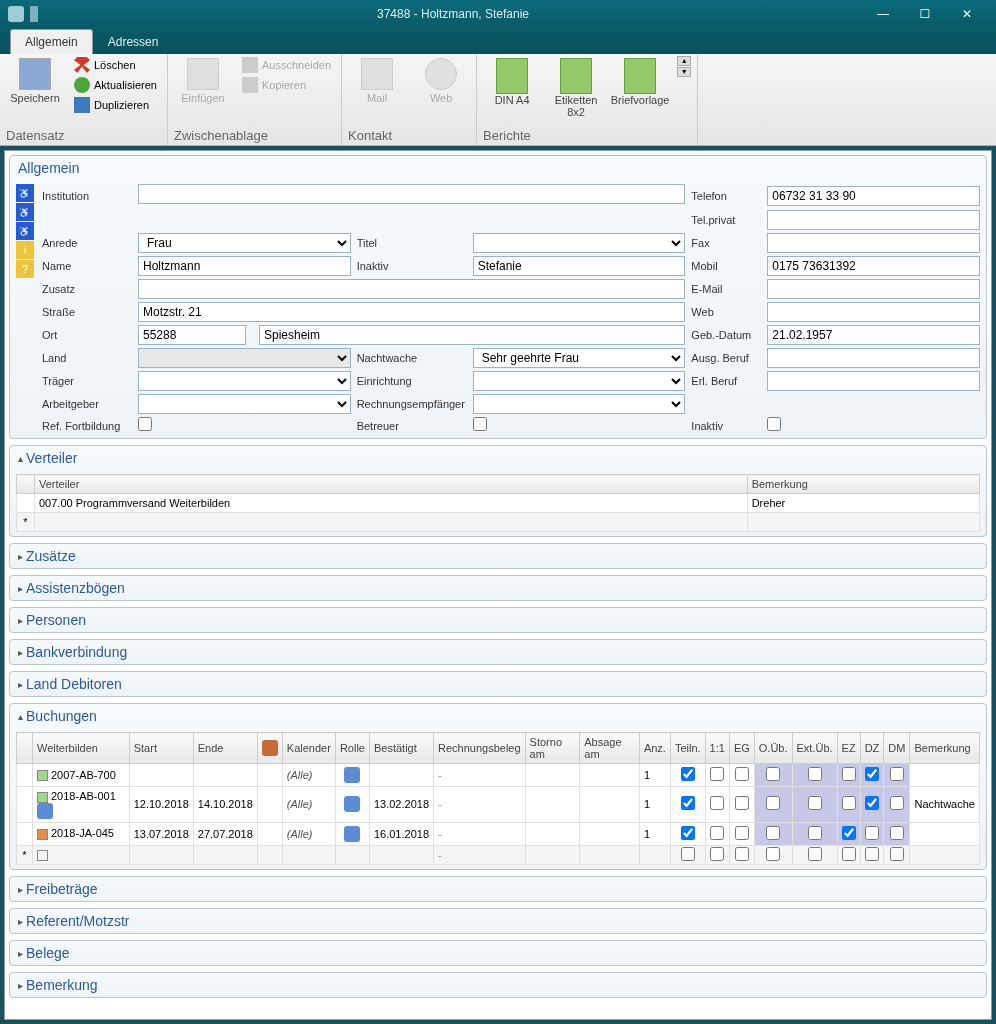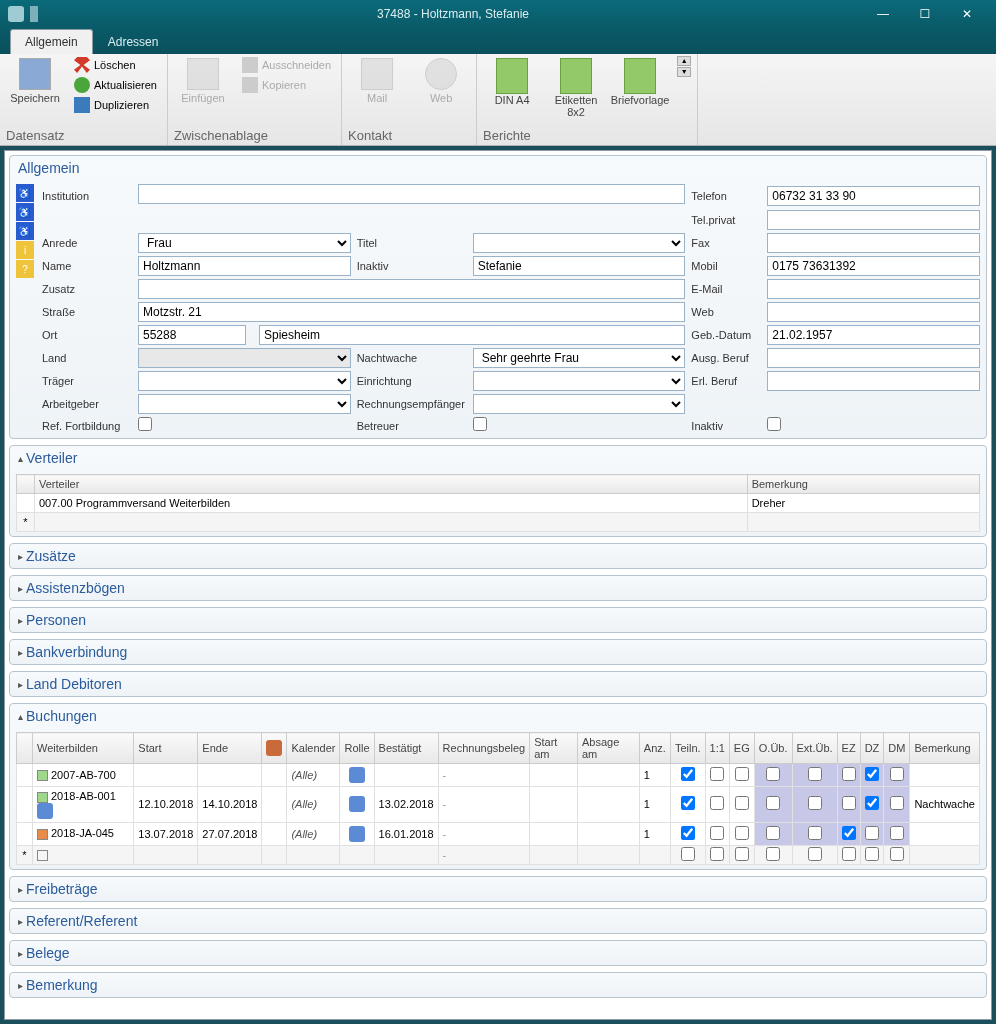--- a/index.html
+++ b/index.html
@@ -319,21 +319,21 @@
               <tr>
             <th style="width:16px;"></th>
             <th>Weiterbilden</th>
             <th>Start</th>
             <th>Ende</th>
             <th style="width:16px;"><span class="ic16 cal"></span></th>
             <th>Kalender</th>
             <th>Rolle</th>
             <th>Bestätigt</th>
             <th>Rechnungsbeleg</th>
-            <th>Start am</th>
+            <th>Storno am</th>
             <th>Absage am</th>
             <th>Anz.</th>
             <th>Teiln.</th>
             <th>1:1</th>
             <th>EG</th>
             <th>O.Üb.</th>
             <th>Ext.Üb.</th>
             <th>EZ</th>
             <th>DZ</th>
             <th>DM</th>
@@ -442,21 +442,21 @@
 
     <div class="panel collapsed">
         <div class="phead">
           <span class="tri">▸</span>
           <span>Freibeträge</span>
         </div>
       </div>
     <div class="panel collapsed">
         <div class="phead">
           <span class="tri">▸</span>
-          <span>Referent/Referent</span>
+          <span>Referent/Motzstr</span>
         </div>
       </div>
     <div class="panel collapsed">
         <div class="phead">
           <span class="tri">▸</span>
           <span>Belege</span>
         </div>
       </div>
     <div class="panel collapsed">
         <div class="phead">

